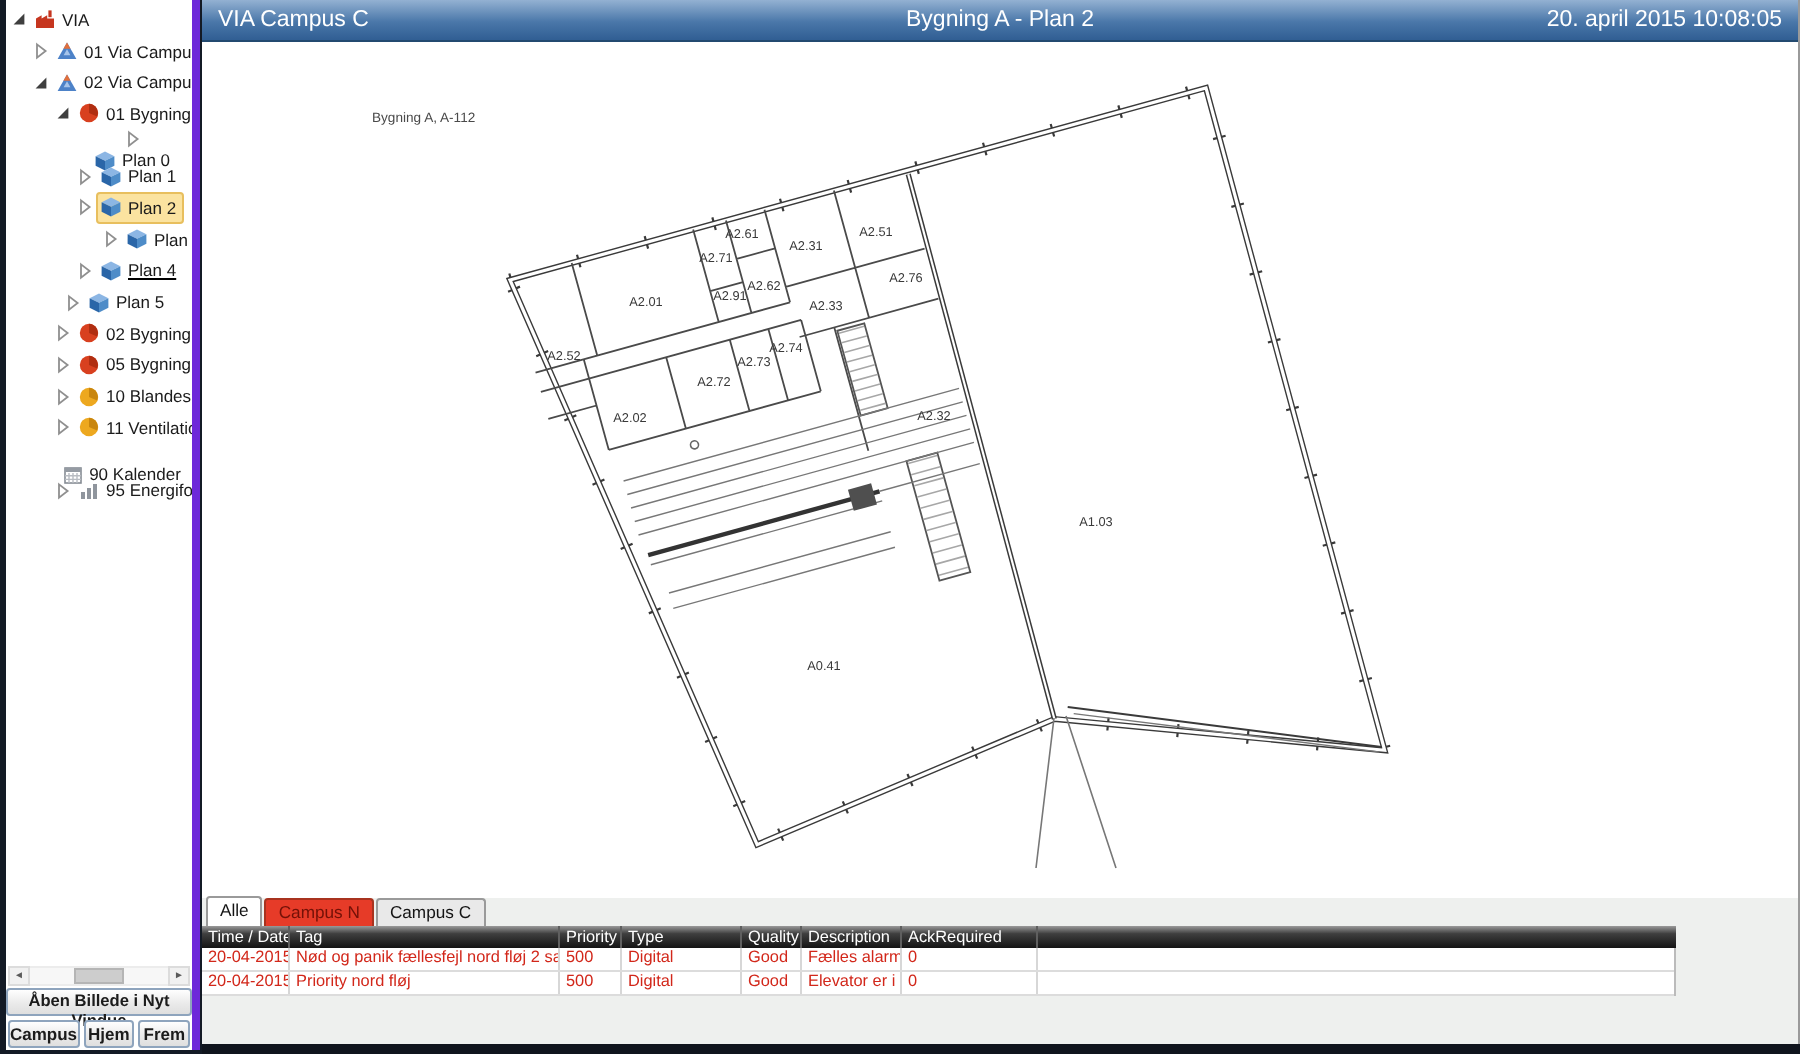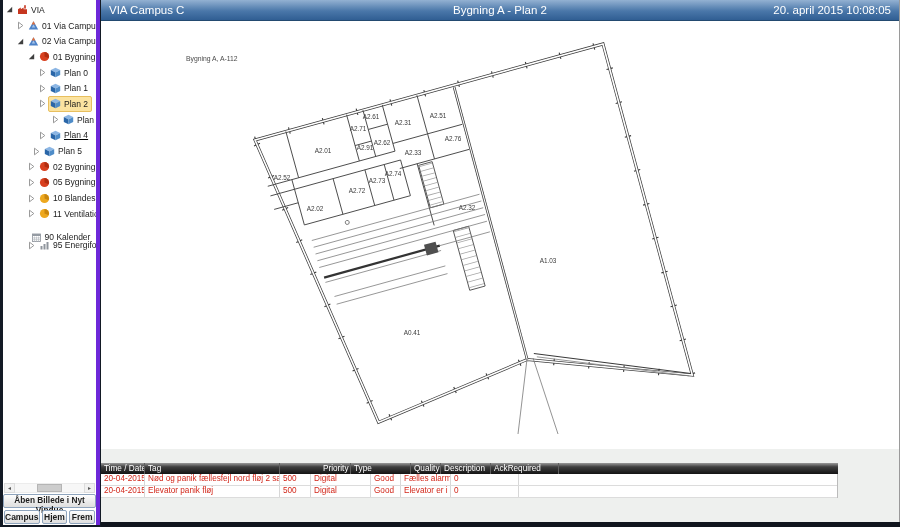--- a/index.html
+++ b/index.html
@@ -133,21 +133,21 @@
           <span class="tinner">
             <span class="ticon">
               <svg viewBox="0 0 11 11">
                 <circle cx="5.5" cy="5.5" r="4.6" fill="#d8401f"></circle>
                 <path d="M5.5,5.5 L5.5,0.9 A4.6,4.6 0 0 1 9.6,7.2 Z" fill="#b02e11"></path>
               </svg>
             </span>
             <span class="tlabel">01 Bygning A</span>
           </span>
         </div>
-        <div class="titem" style="padding-left: 35px;">
+        <div class="titem" style="padding-left: 35px; flex-direction: column;">
           <span class="expander">
             <svg viewBox="0 0 9 9">
               <path d="M2.5,1.2 L6.8,4.5 L2.5,7.8 Z" fill="#fff" stroke="#8f8f8f" stroke-width="0.9"></path>
             </svg>
           </span>
           <span class="tinner">
             <span class="ticon">
               <svg viewBox="0 0 11 11">
                 <path fill="#8cb6e4" d="M5.5,0.8 L10.2,3.1 L5.5,5.4 L0.8,3.1 Z"></path>
                 <path fill="#2a66a8" d="M0.8,3.1 L5.5,5.4 V10.2 L0.8,7.9 Z"></path>
@@ -416,46 +416,51 @@
             <text x="276" y="162" class="room-label">A2.73</text>
             <text x="256" y="172" class="room-label">A2.72</text>
             <text x="214" y="190" class="room-label">A2.02</text>
             <text x="366" y="189" class="room-label">A2.32</text>
             <text x="447" y="242" class="room-label">A1.03</text>
             <text x="311" y="314" class="room-label">A0.41</text>
           </g>
       </svg>
     </section>
 
+    <div class="tabs" id="tabs">
+        <span class="tab active">Alle</span>
+        <span class="tab alarm">Campus N</span>
+        <span class="tab">Campus C</span>
+      </div>
 
     <div class="grid">
       <div class="grid-header" id="grid-header">
           <div class="gh-cell" style="width: 44px;">Time / Date</div>
           <div class="gh-cell" style="width: 135px;">Tag</div>
-          <div class="gh-cell" style="width: 31px; margin-left: 40px;">Priority</div>
+          <div class="gh-cell" style="width: 31px;">Priority</div>
           <div class="gh-cell" style="width: 60px;">Type</div>
           <div class="gh-cell" style="width: 30px;">Quality</div>
           <div class="gh-cell" style="width: 50px;">Description</div>
           <div class="gh-cell" style="width: 68px;">AckRequired</div>
           <div class="gh-cell" style="flex: 1 1 0%; border-right: none;"></div>
         </div>
       <div id="grid-rows" class="gridbox-edge">
           <div class="grid-row">
             <div class="gr-cell" style="width: 44px;">20-04-2015 08:26</div>
             <div class="gr-cell" style="width: 135px;">Nød og panik fællesfejl nord fløj 2 sal</div>
             <div class="gr-cell" style="width: 31px;">500</div>
             <div class="gr-cell" style="width: 60px;">Digital</div>
             <div class="gr-cell" style="width: 30px;">Good</div>
             <div class="gr-cell" style="width: 50px;">Fælles alarm er i fejl</div>
             <div class="gr-cell" style="width: 68px;">0</div>
             <div class="gr-cell" style="width: 318px; border-right: none;"></div>
           </div>
           <div class="grid-row">
             <div class="gr-cell" style="width: 44px;">20-04-2015 08:26</div>
-            <div class="gr-cell" style="width: 135px;">Elevator panik fløj</div>
+            <div class="gr-cell" style="width: 135px;">Priority nord fløj</div>
             <div class="gr-cell" style="width: 31px;">500</div>
             <div class="gr-cell" style="width: 60px;">Digital</div>
             <div class="gr-cell" style="width: 30px;">Good</div>
             <div class="gr-cell" style="width: 50px;">Elevator er i fejl</div>
             <div class="gr-cell" style="width: 68px;">0</div>
             <div class="gr-cell" style="width: 318px; border-right: none;"></div>
           </div>
         </div>
     </div>
   </main>

